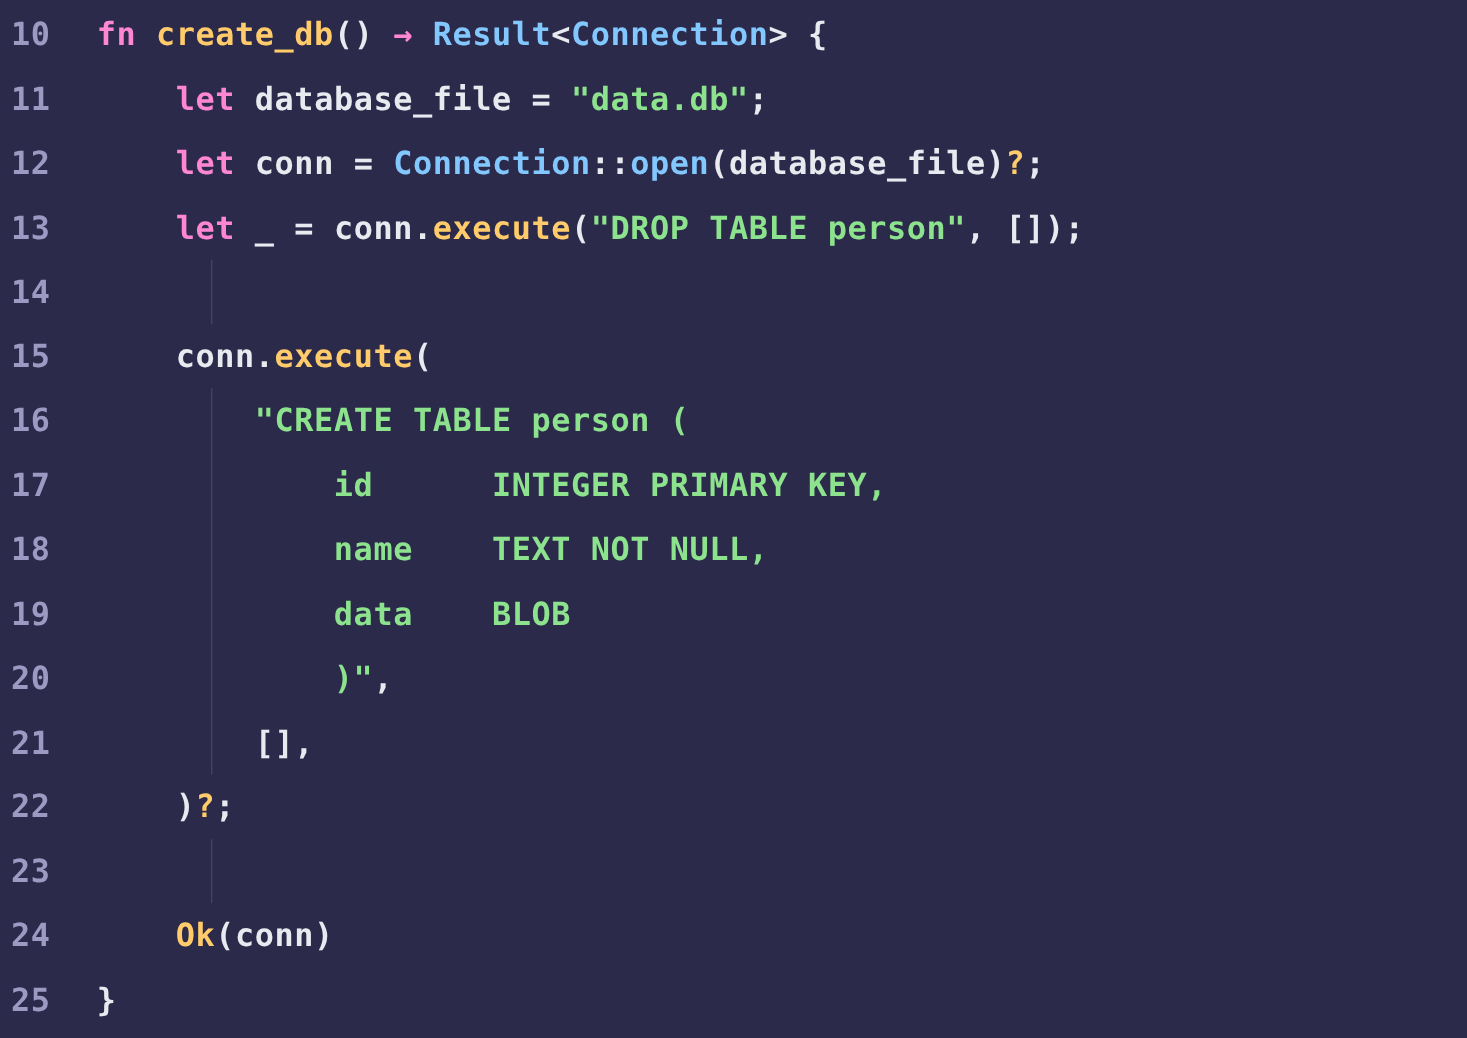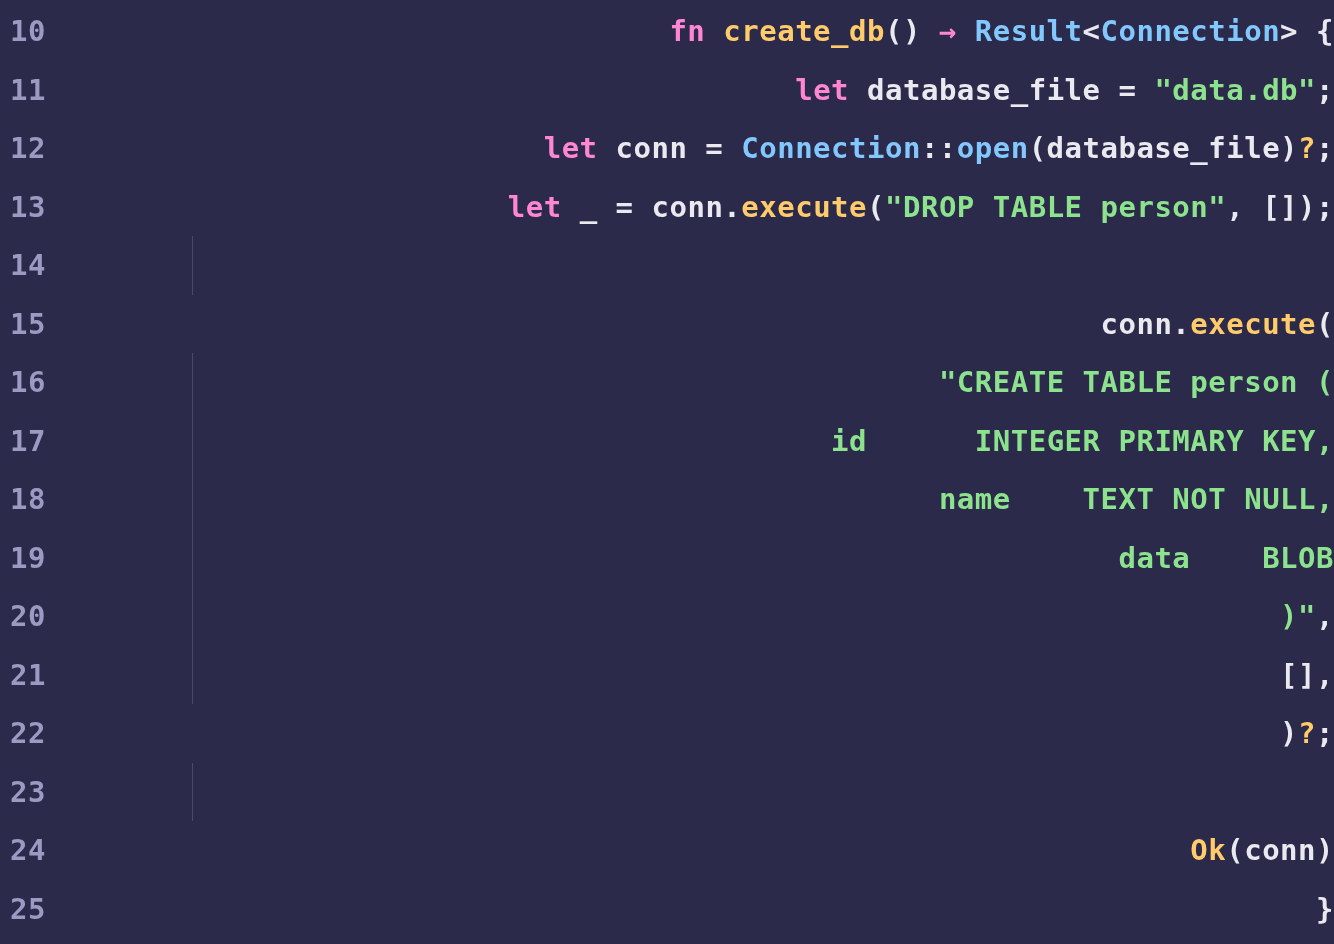--- a/index.html
+++ b/index.html
@@ -28,21 +28,20 @@
     width: 76px;
     text-align: right;
     padding-right: 30px;
     color: #9c99c2;
     user-select: none;
     box-sizing: border-box;
   }
   .code {
     position: relative;
     flex: 1;
-    text-align: right;
   }
   .indent-guide {
     position: absolute;
     left: 104px;
     top: 0;
     bottom: 0;
     width: 1px;
     background: rgba(156,153,194,0.28);
   }
   .tok-kw     { color: #ff86d3; }   

